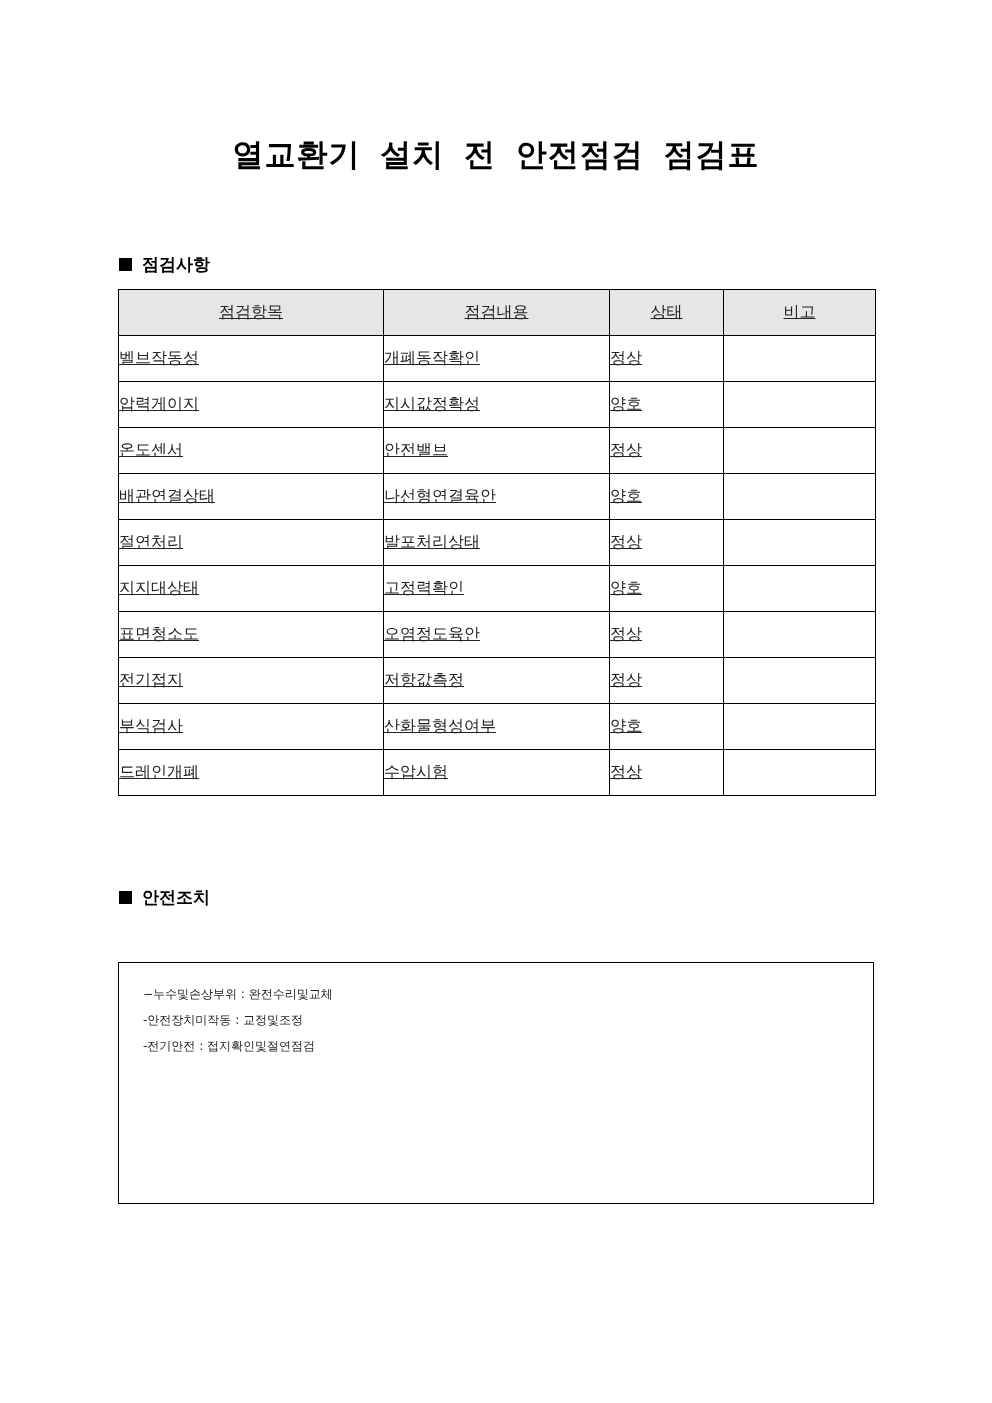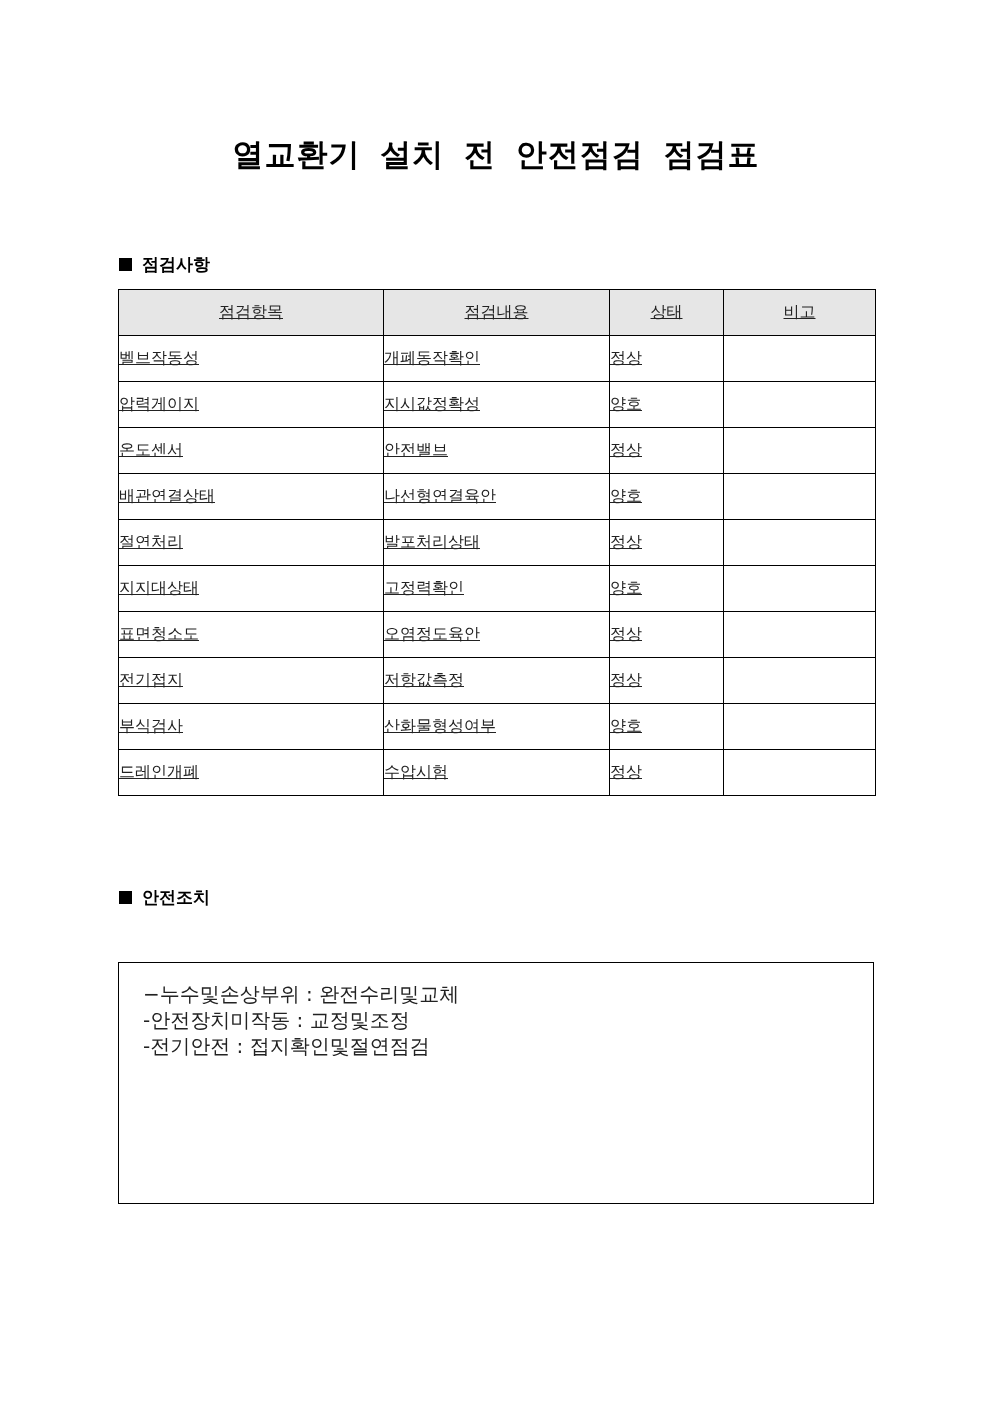--- a/index.html
+++ b/index.html
@@ -13,21 +13,21 @@
   .sec1 { top: 253px; }
   .sec2 { top: 886px; }
   table.check { position: absolute; left: 118px; top: 289px; border-collapse: collapse;
                 width: 757px; table-layout: fixed; }
   table.check th, table.check td { border: 1.5px solid #000; height: 45px; padding: 0;
                 font-size: 16px; font-weight: normal; color: #222; text-decoration: underline; }
   table.check th { background: #e6e6e6; text-align: center; }
   table.check td { text-align: left; }
   .safety-box { position: absolute; left: 118px; top: 962px; width: 754px; height: 240px;
                 border: 1.5px solid #000; }
-  .safety-box .line { font-size: 20px; color: #222; line-height: 26px; padding-left: 24px; }
+  .safety-box .line { font-size: 12px; color: #222; line-height: 26px; padding-left: 24px; }
   .safety-box .lines { margin-top: 18px; }
 </style>
 </head>
 <body>
 
 <div class="title">열교환기 설치 전 안전점검 점검표</div>
 
 <div class="section-head sec1">
   <span class="sq"></span><span>점검사항</span>
 </div>

